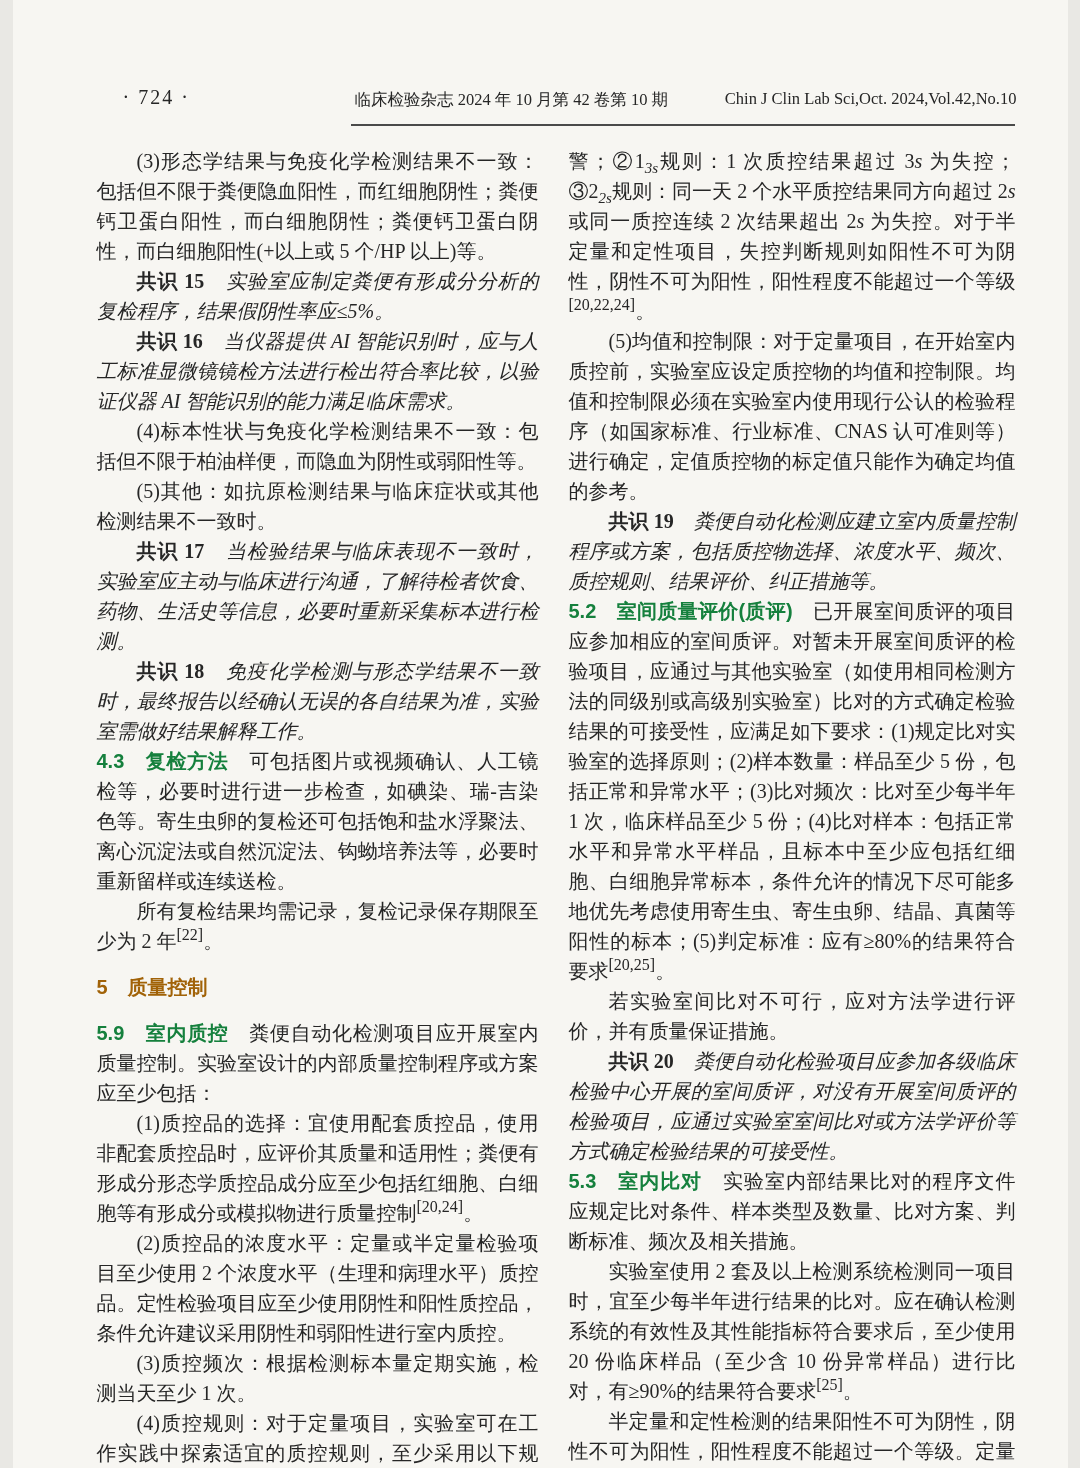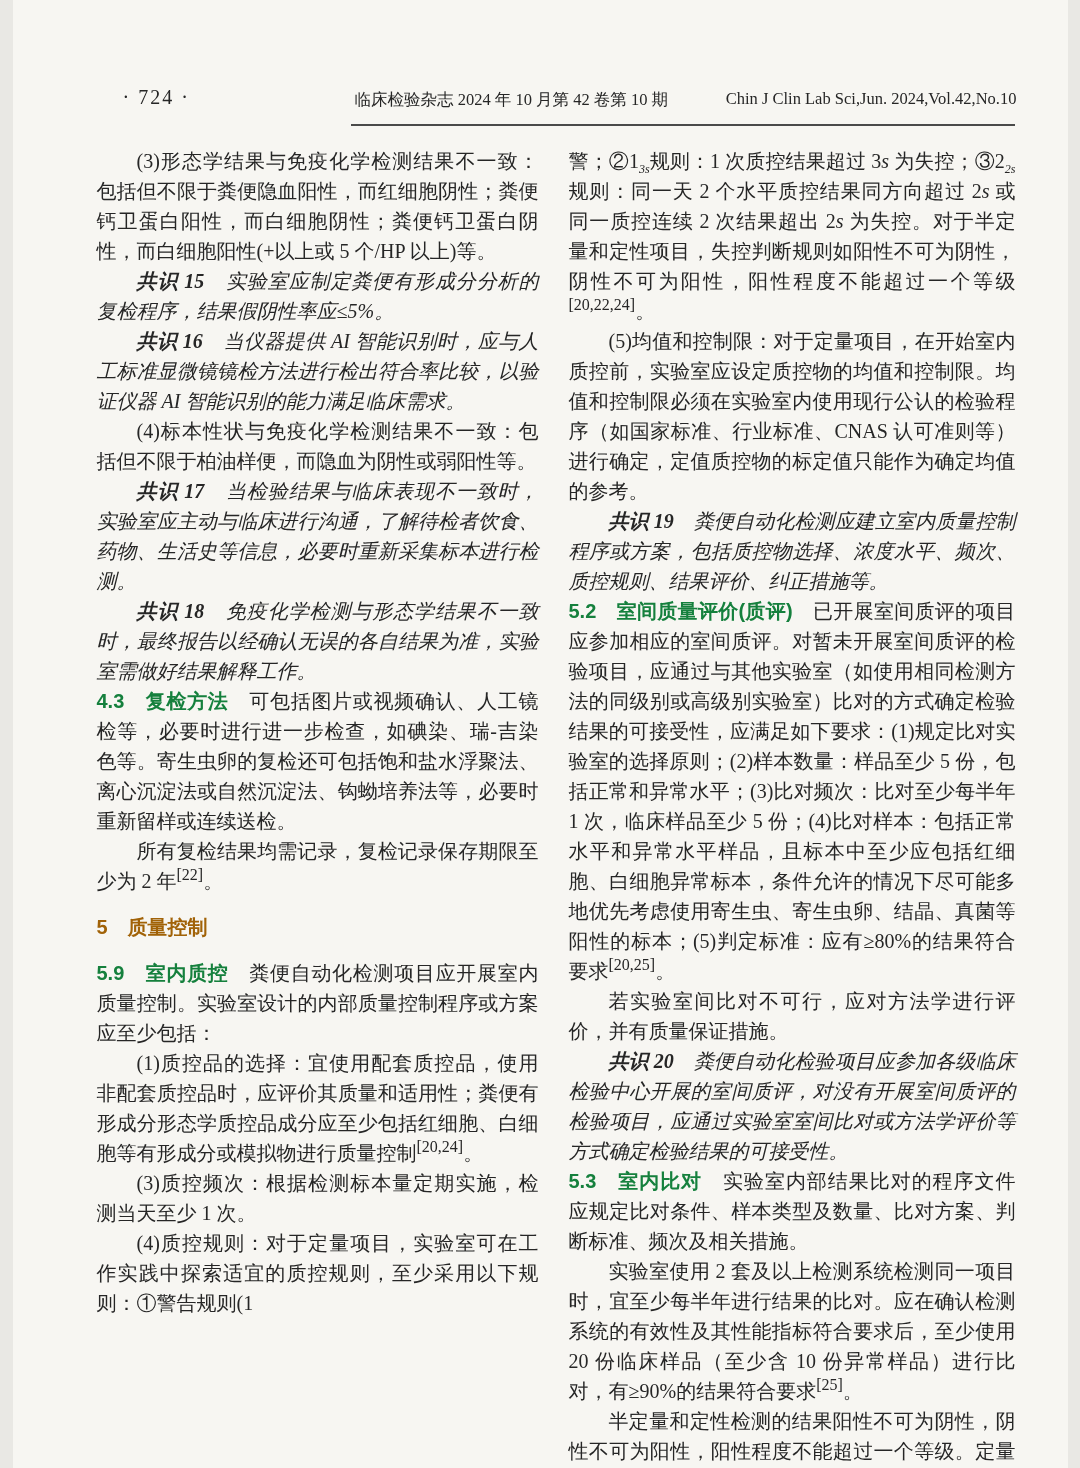--- a/index.html
+++ b/index.html
@@ -41,50 +41,52 @@
     font-size:20px;line-height:30px;
     font-family:"Liberation Sans","DejaVu Sans",sans-serif;
     font-weight:bold;color:#a16207;
   }
   .seg-t{}
   .seg-hb{
     font-family:"Liberation Sans","DejaVu Sans",sans-serif;
     font-weight:bold;color:#15803d;
   }
   .seg-k{font-style:italic;}
-  .seg-kb{font-style:italic;font-weight:bold;}
+  .seg-kb{font-weight:bold;}
   .seg-v{font-style:italic;}
   .col sup{font-size:16px;line-height:0;vertical-align:super;}
-  .col sub{font-size:12px;line-height:0;vertical-align:sub;font-style:italic;}
+  .col sub{font-size:15px;line-height:0;vertical-align:sub;font-style:italic;}
 </style>
 </head>
 <body>
 
 <div class="page">
   <header>
     <span class="pageno">· 724 ·</span>
     <div class="jline">
       <span>临床检验杂志 2024 年 10 月第 42 卷第 10 期</span>
-      <span>Chin J Clin Lab Sci,Jun. 2024,Vol.42,No.10</span>
+      <span>Chin J Clin Lab Sci,Oct. 2024,Vol.42,No.10</span>
     </div>
     <div class="rule"></div>
   </header>
 
   <div class="col col-left">
       <p class="indent"><span class="seg-t">(3)形态学结果与免疫化学检测结果不一致：包括但不限于粪便隐血阳性，而红细胞阴性；粪便钙卫蛋白阳性，而白细胞阴性；粪便钙卫蛋白阴性，而白细胞阳性(+以上或 5 个/HP 以上)等。</span></p>
       <p class="indent"><span class="seg-kb">共识 15</span><span class="seg-k">　实验室应制定粪便有形成分分析的复检程序，结果假阴性率应≤5%。</span></p>
       <p class="indent"><span class="seg-kb">共识 16</span><span class="seg-k">　当仪器提供 AI 智能识别时，应与人工标准显微镜镜检方法进行检出符合率比较，以验证仪器 AI 智能识别的能力满足临床需求。</span></p>
       <p class="indent"><span class="seg-t">(4)标本性状与免疫化学检测结果不一致：包括但不限于柏油样便，而隐血为阴性或弱阳性等。</span></p>
+      <p class="indent"><span class="seg-t">(5)其他：如抗原检测结果与临床症状或其他检测结果不一致时。</span></p>
       <p class="indent"><span class="seg-kb">共识 17</span><span class="seg-k">　当检验结果与临床表现不一致时，实验室应主动与临床进行沟通，了解待检者饮食、药物、生活史等信息，必要时重新采集标本进行检测。</span></p>
       <p class="indent"><span class="seg-kb">共识 18</span><span class="seg-k">　免疫化学检测与形态学结果不一致时，最终报告以经确认无误的各自结果为准，实验室需做好结果解释工作。</span></p>
       <p><span class="seg-hb">4.3　复检方法</span><span class="seg-t">　可包括图片或视频确认、人工镜检等，必要时进行进一步检查，如碘染、瑞-吉染色等。寄生虫卵的复检还可包括饱和盐水浮聚法、离心沉淀法或自然沉淀法、钩蚴培养法等，必要时重新留样或连续送检。</span></p>
       <p class="indent"><span class="seg-t">所有复检结果均需记录，复检记录保存期限至少为 2 年</span><sup>[22]</sup><span class="seg-t">。</span></p>
       <h2>5　质量控制</h2>
       <p><span class="seg-hb">5.9　室内质控</span><span class="seg-t">　粪便自动化检测项目应开展室内质量控制。实验室设计的内部质量控制程序或方案应至少包括：</span></p>
       <p class="indent"><span class="seg-t">(1)质控品的选择：宜使用配套质控品，使用非配套质控品时，应评价其质量和适用性；粪便有形成分形态学质控品成分应至少包括红细胞、白细胞等有形成分或模拟物进行质量控制</span><sup>[20,24]</sup><span class="seg-t">。</span></p>
+      <p class="indent"><span class="seg-t">(2)质控品的浓度水平：定量或半定量检验项目至少使用 2 个浓度水平（生理和病理水平）质控品。定性检验项目应至少使用阴性和阳性质控品，条件允许建议采用阴性和弱阳性进行室内质控。</span></p>
       <p class="indent"><span class="seg-t">(3)质控频次：根据检测标本量定期实施，检测当天至少 1 次。</span></p>
       <p class="indent"><span class="seg-t">(4)质控规则：对于定量项目，实验室可在工作实践中探索适宜的质控规则，至少采用以下规则：①警告规则(1</span></p>
     </div>
   <div class="col col-right">
       <p><span class="seg-t">警；②1</span><sub>3s</sub><span class="seg-t">规则：1 次质控结果超过 3</span><span class="seg-v">s</span><span class="seg-t"> 为失控；③2</span><sub>2s</sub><span class="seg-t">规则：同一天 2 个水平质控结果同方向超过 2</span><span class="seg-v">s</span><span class="seg-t"> 或同一质控连续 2 次结果超出 2</span><span class="seg-v">s</span><span class="seg-t"> 为失控。对于半定量和定性项目，失控判断规则如阳性不可为阴性，阴性不可为阳性，阳性程度不能超过一个等级</span><sup>[20,22,24]</sup><span class="seg-t">。</span></p>
       <p class="indent"><span class="seg-t">(5)均值和控制限：对于定量项目，在开始室内质控前，实验室应设定质控物的均值和控制限。均值和控制限必须在实验室内使用现行公认的检验程序（如国家标准、行业标准、CNAS 认可准则等）进行确定，定值质控物的标定值只能作为确定均值的参考。</span></p>
       <p class="indent"><span class="seg-kb">共识 19</span><span class="seg-k">　粪便自动化检测应建立室内质量控制程序或方案，包括质控物选择、浓度水平、频次、质控规则、结果评价、纠正措施等。</span></p>
       <p><span class="seg-hb">5.2　室间质量评价(质评)</span><span class="seg-t">　已开展室间质评的项目应参加相应的室间质评。对暂未开展室间质评的检验项目，应通过与其他实验室（如使用相同检测方法的同级别或高级别实验室）比对的方式确定检验结果的可接受性，应满足如下要求：(1)规定比对实验室的选择原则；(2)样本数量：样品至少 5 份，包括正常和异常水平；(3)比对频次：比对至少每半年 1 次，临床样品至少 5 份；(4)比对样本：包括正常水平和异常水平样品，且标本中至少应包括红细胞、白细胞异常标本，条件允许的情况下尽可能多地优先考虑使用寄生虫、寄生虫卵、结晶、真菌等阳性的标本；(5)判定标准：应有≥80%的结果符合要求</span><sup>[20,25]</sup><span class="seg-t">。</span></p>
       <p class="indent"><span class="seg-t">若实验室间比对不可行，应对方法学进行评价，并有质量保证措施。</span></p>
       <p class="indent"><span class="seg-kb">共识 20</span><span class="seg-k">　粪便自动化检验项目应参加各级临床检验中心开展的室间质评，对没有开展室间质评的检验项目，应通过实验室室间比对或方法学评价等方式确定检验结果的可接受性。</span></p>

